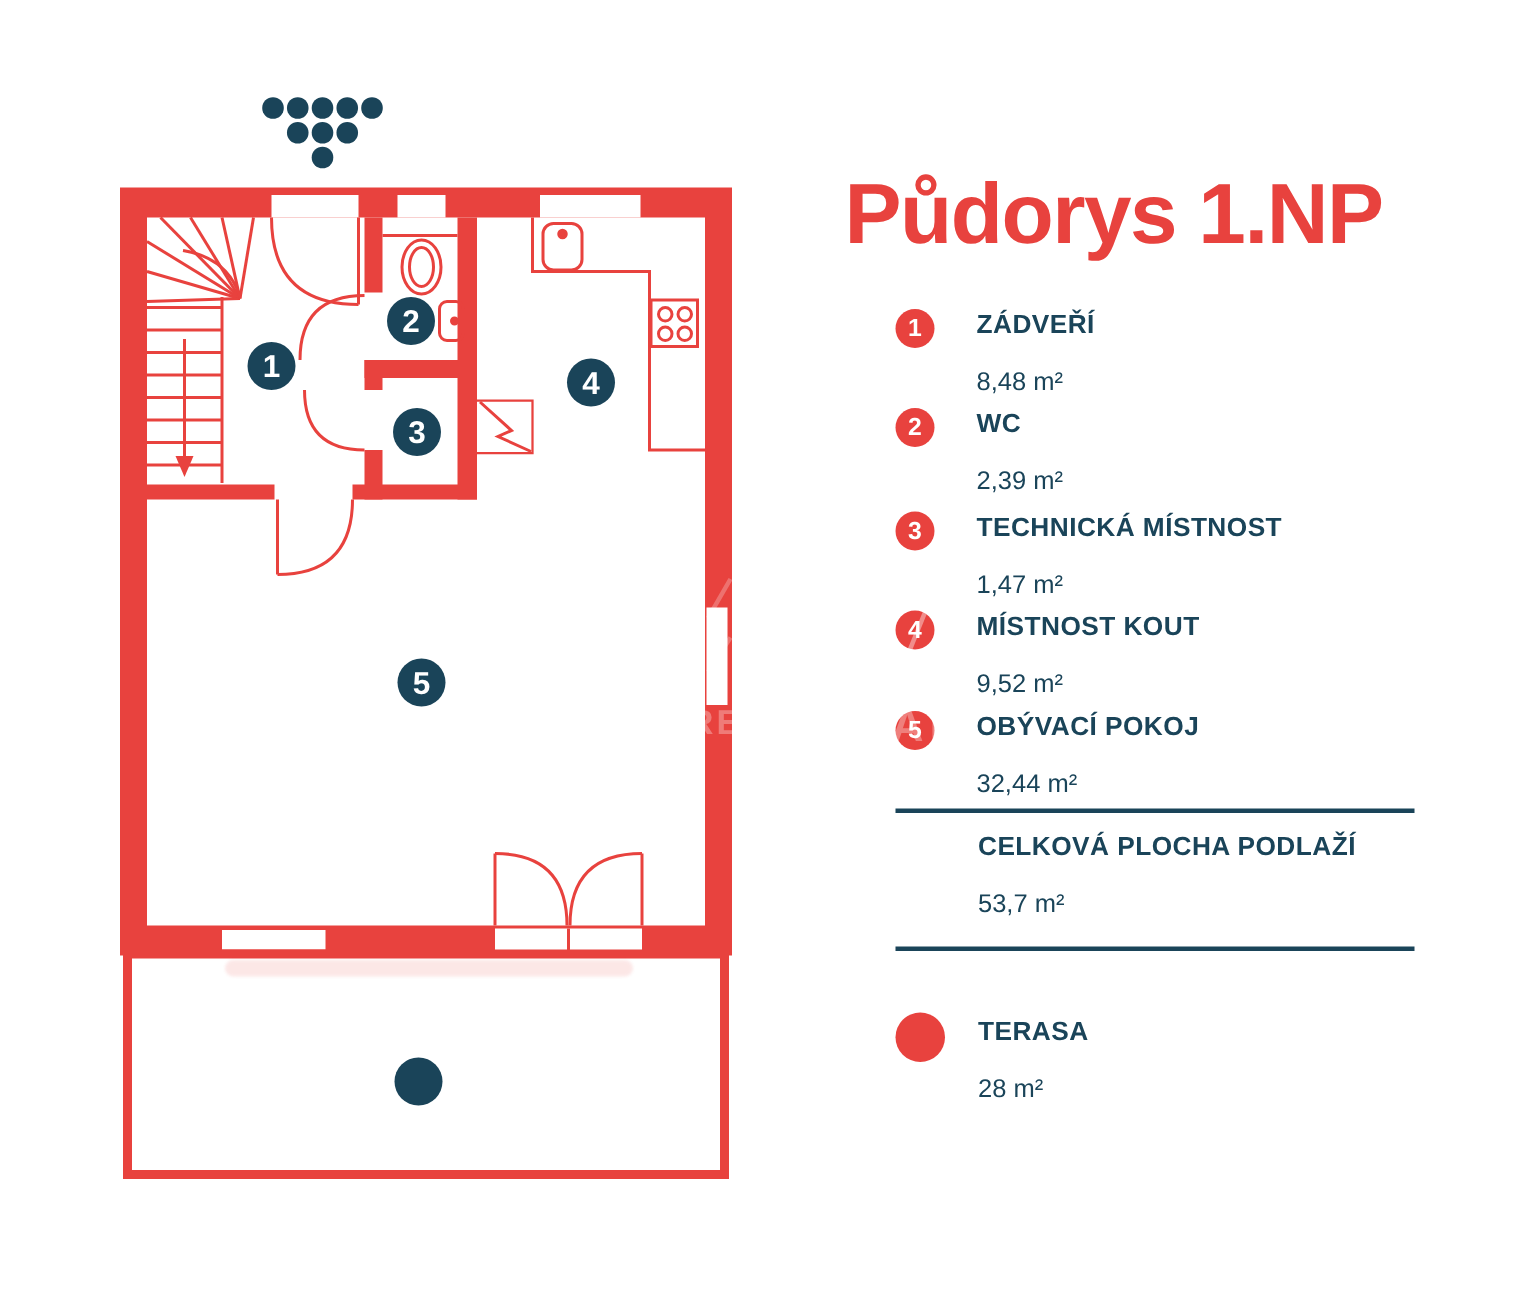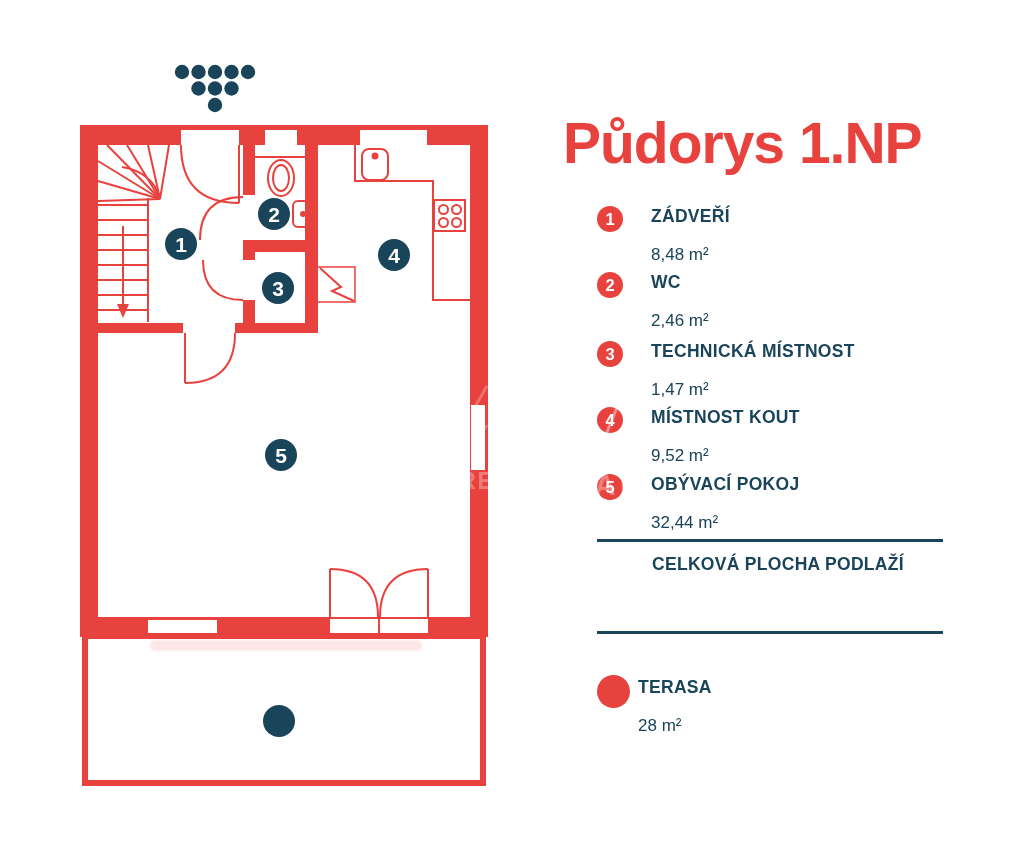--- a/index.html
+++ b/index.html
@@ -11,21 +11,21 @@
     font-size:57px;font-weight:700;letter-spacing:-1px;color:#E8423E;line-height:1.05;}
   .legend-item{position:absolute;left:597px;display:flex;gap:28px;align-items:flex-start;}
   .num-circle{width:26px;height:26px;border-radius:50%;background:#E8423E;color:#fff;
     font-size:16.5px;font-weight:700;display:flex;align-items:center;justify-content:center;
     flex:0 0 auto;position:relative;}
   .item-text .nm{font-size:17.5px;font-weight:700;color:#1A4459;letter-spacing:.3px;line-height:21px;}
   .item-text .ar{font-size:17px;color:#1A4459;margin-top:18px;line-height:19px;}
   .divider{position:absolute;left:597px;width:346px;height:3px;background:#1A4459;}
   .total-block{position:absolute;left:652px;}
   .terrace-circle{width:33px;height:33px;border-radius:50%;background:#E8423E;flex:0 0 auto;}
-  .terrace-item{position:absolute;left:597px;display:flex;gap:8px;align-items:flex-start;}
+  .terrace-item{position:absolute;left:597px;display:flex;gap:22px;align-items:flex-start;}
   
   .wm-re{position:absolute;left:459px;top:468px;color:#ffffff;opacity:.3;
     font-size:23px;font-weight:700;letter-spacing:2px;}
   .wm-ak{position:absolute;left:594px;top:468px;color:#ffffff;opacity:.32;
     font-size:30px;font-weight:700;letter-spacing:4px;}
   .wm-slash4{position:absolute;left:610px;top:402px;width:3px;height:38px;background:#ffffff;
     opacity:.4;transform:rotate(22deg);}
   .wm-smudge{position:absolute;left:150px;top:640px;width:272px;height:11px;border-radius:6px;
     background:#E8423E;opacity:.12;filter:blur(1px);}
 </style>
@@ -184,21 +184,21 @@
     <div class="ar">8,48 m²</div>
   </div>
 </div>
 
 <div class="legend-item" style="top:272px">
   <div class="num-circle">
     <span>2</span>
   </div>
   <div class="item-text">
     <div class="nm">WC</div>
-    <div class="ar">2,46 m²</div>
+    <div class="ar">2,39 m²</div>
   </div>
 </div>
 
 <div class="legend-item" style="top:341px">
   <div class="num-circle">
     <span>3</span>
   </div>
   <div class="item-text">
     <div class="nm">TECHNICKÁ MÍSTNOST</div>
     <div class="ar">1,47 m²</div>
@@ -223,20 +223,21 @@
     <div class="nm">OBÝVACÍ POKOJ</div>
     <div class="ar">32,44 m²</div>
   </div>
 </div>
 
 <div class="divider" style="top:539px"></div>
 
 <div class="total-block" style="top:554px">
   <div class="item-text">
     <div class="nm">CELKOVÁ PLOCHA PODLAŽÍ</div>
+    <div class="ar">53,7 m²</div>
   </div>
 </div>
 
 <div class="divider" style="top:631px"></div>
 
 <div class="terrace-item" style="top:675px">
   <div class="terrace-circle"></div>
   <div class="item-text" style="margin-top:2px">
     <div class="nm">TERASA</div>
     <div class="ar">28 m²</div>

